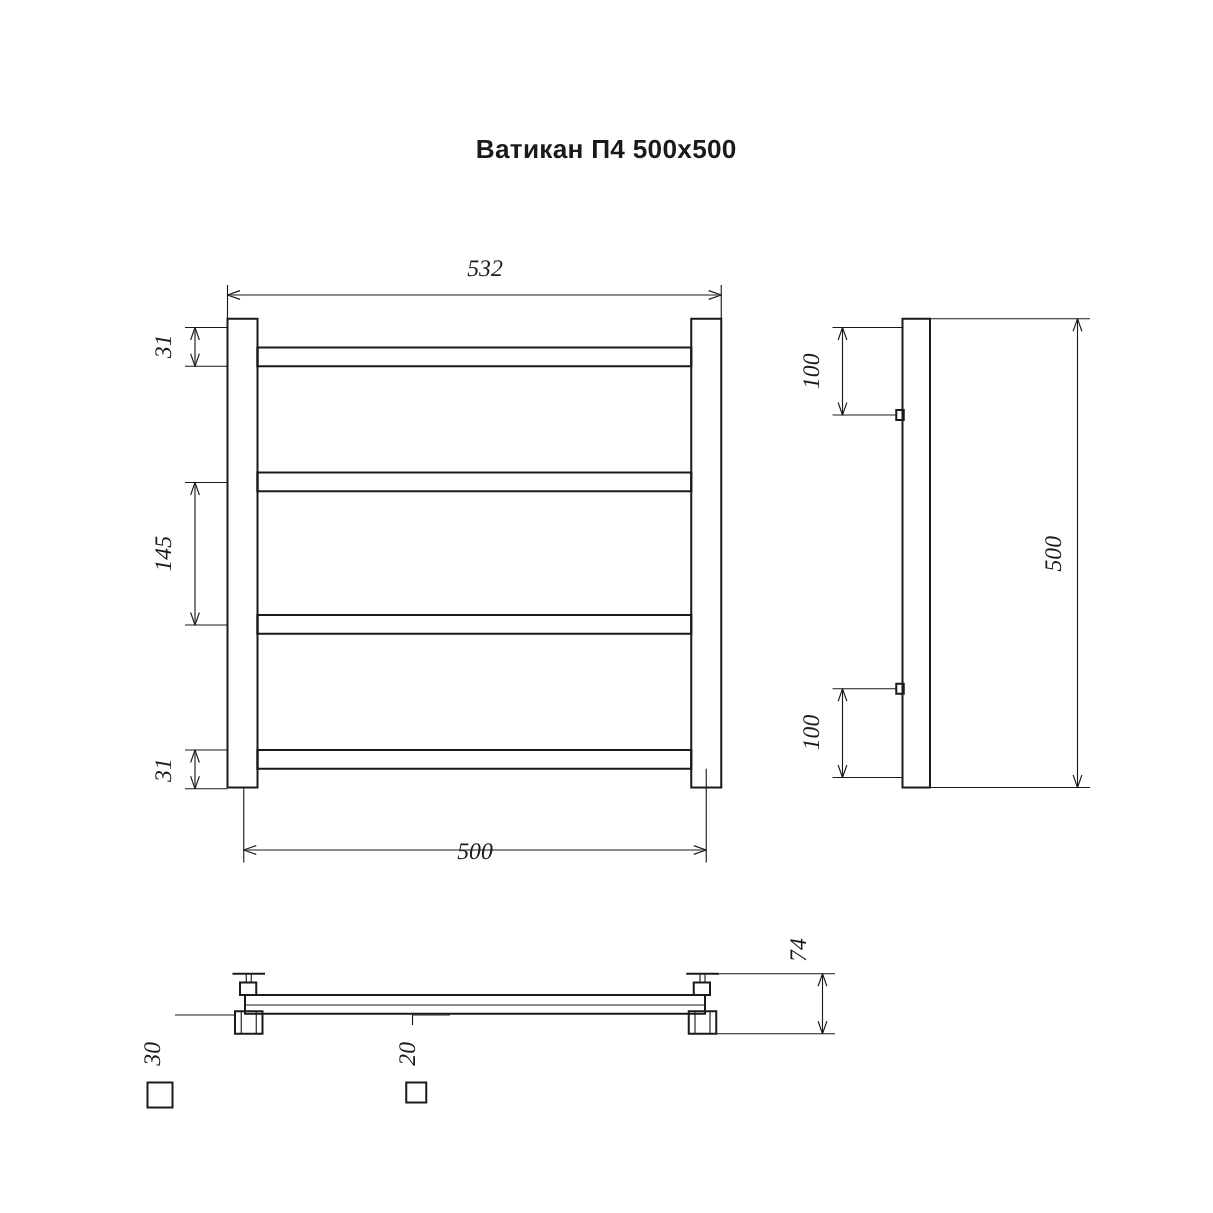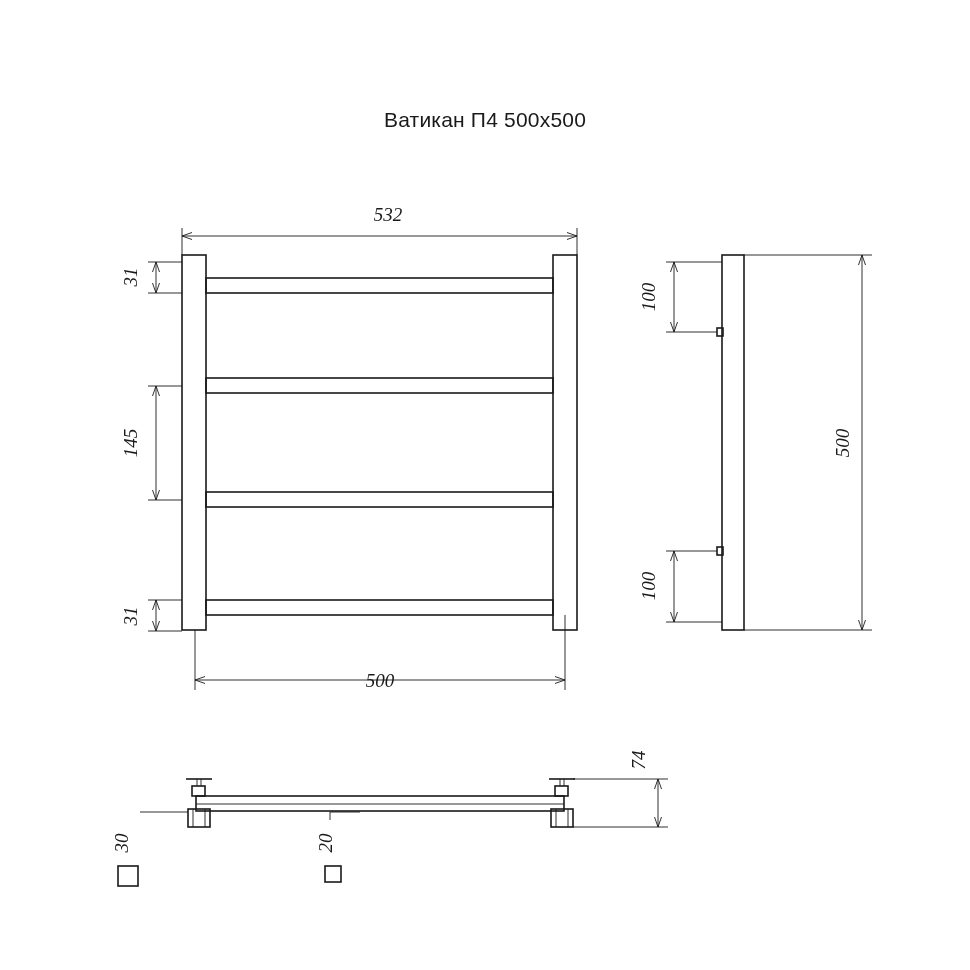--- a/index.html
+++ b/index.html
@@ -15,21 +15,21 @@
     font-family: "Liberation Sans", sans-serif;
     overflow: hidden;
   }
   #title {
     position: absolute;
     left: 0;
     top: 108px;
     width: 970px;
     text-align: center;
     font-size: 21px;
-    font-weight: normal;
+    font-weight: bold;
     color: #1a1a1a;
     letter-spacing: 0.2px;
   }
   svg {
     position: absolute;
     left: 0;
     top: 0;
   }
   .dim-text {
     font-family: "Liberation Serif", serif;

